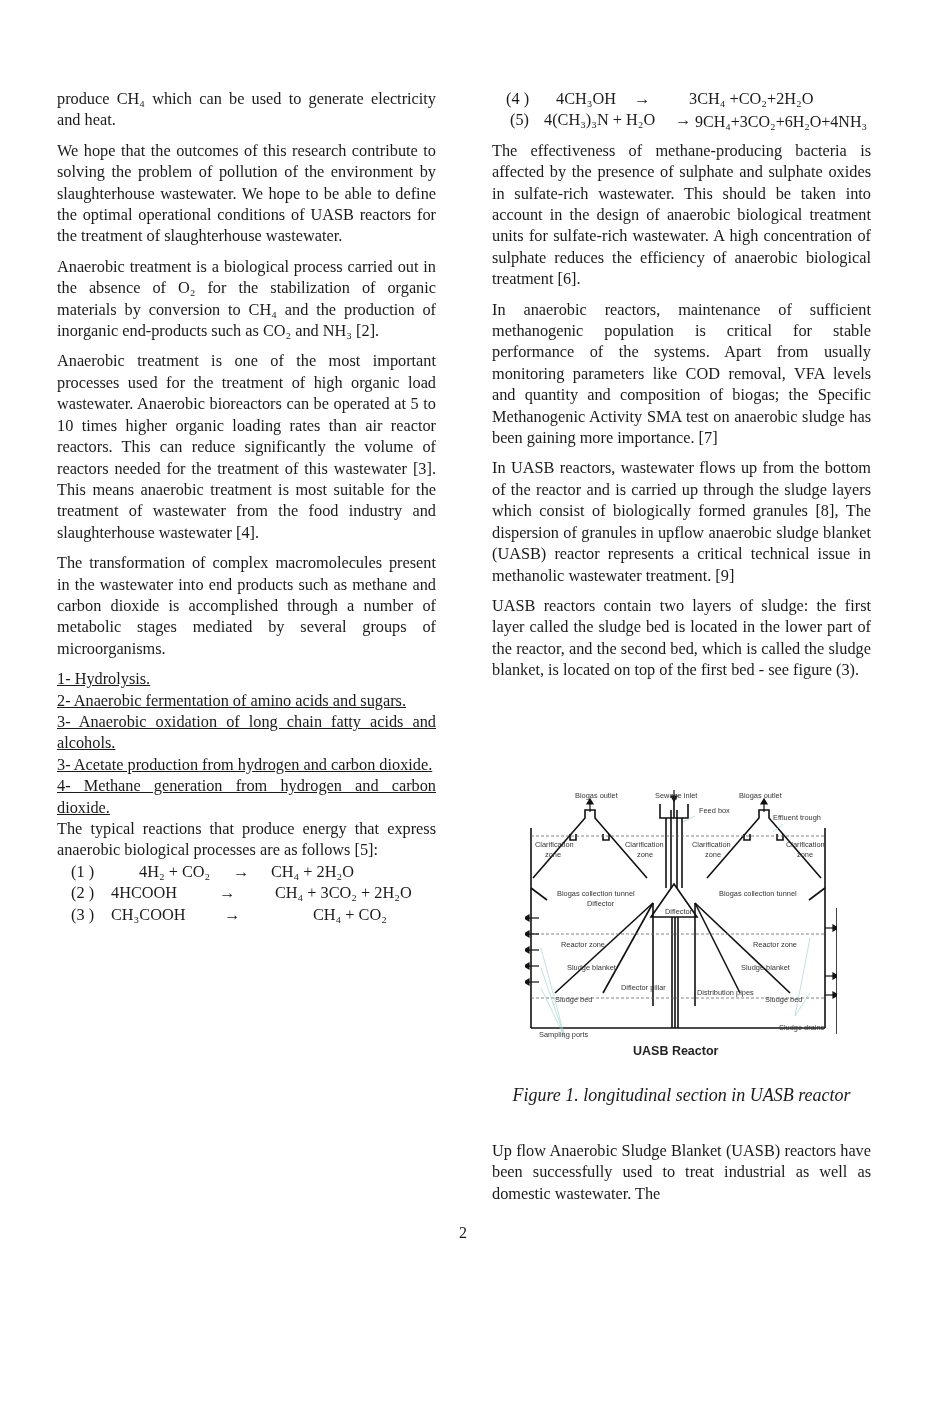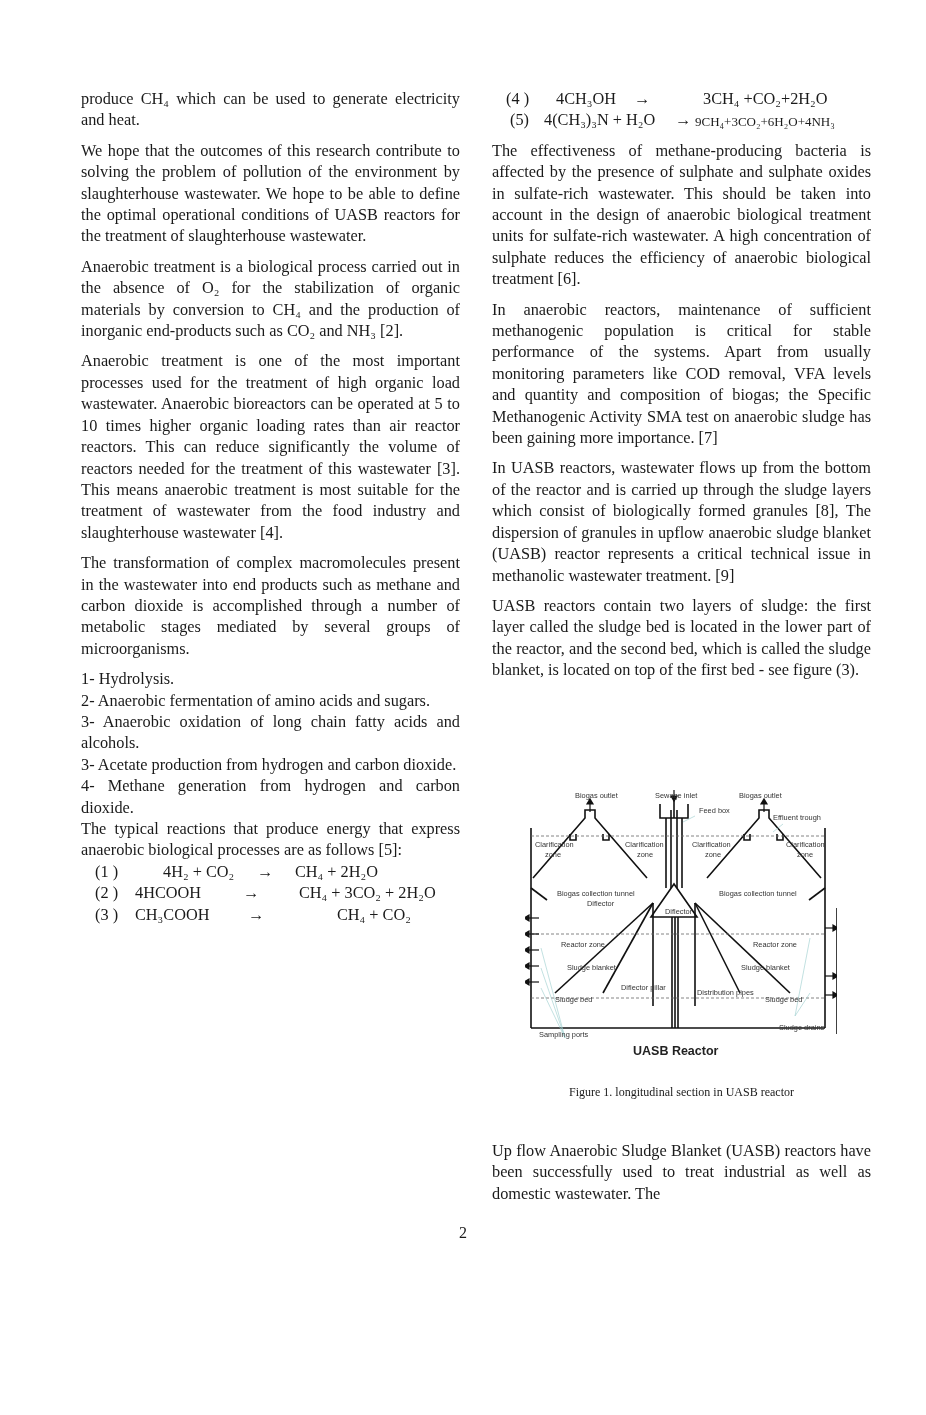--- a/index.html
+++ b/index.html
@@ -1,29 +1,29 @@
 <!DOCTYPE html>
 <html><head>
 <meta charset="utf-8">
 <style>
   html, body { margin:0; padding:0; background:#ffffff; }
   body { width:926px; height:1415px; position:relative; overflow:hidden;
          font-family:"Liberation Serif", "DejaVu Serif", serif; color:#1a1a1a; }
   .col { position:absolute; top:88px; width:379px; font-size:16.3px; line-height:21.4px; }
-  .col.left { left:57px;margin-left:24px; }
+  .col.left { left:57px; }
   .col.right { left:492px; }
   .para { text-align:justify; margin:0 0 9px 0; }
-  .list-item { text-align:justify; margin:0; }
+  .list-item { text-align:justify; margin:0;text-decoration:underline; }
   .eq { white-space:pre; margin:0; position:relative; height:21.4px; }
   .eq span { position:absolute; top:0; }
-  .small { font-size:13px; }
+  .small { font-size:16px; }
   .figure { position:absolute; left:525px; top:788px; width:312px; height:272px; }
   .figure svg { width:312px; height:272px; }
   .caption { position:absolute; left:492px; top:1085px; width:379px; text-align:center;
-             font-size:12px; }
+             font-size:18px;font-style:italic; }
   .pagenum { position:absolute; left:0; width:926px; top:1224px; text-align:center; font-size:16px; }
   .flabel { font-family:"Liberation Sans","DejaVu Sans",sans-serif; font-size:7.4px; fill:#333; }
   .ftitle { font-family:"Liberation Sans","DejaVu Sans",sans-serif; font-size:12.5px; font-weight:bold; fill:#222; }
 </style>
 </head>
 <body>
 
 <div class="col left">
   <p class="para">produce CH₄ which can be used to generate electricity and heat.</p>
   <p class="para">We hope that the outcomes of this research contribute to solving the problem of pollution of the environment by slaughterhouse wastewater. We hope to be able to define the optimal operational conditions of UASB reactors for the treatment of slaughterhouse wastewater.</p>
@@ -59,21 +59,21 @@
     </div>
   </div>
 </div>
 
 <div class="col right">
   <div>
     <div class="eq">
       <span style="left:14px">(4 )</span>
       <span style="left:64px">4CH₃OH</span>
       <span style="left:142px">→</span>
-      <span style="left:211px">3CH₄ +CO₂+2H₂O</span>
+      <span style="left:197px">3CH₄ +CO₂+2H₂O</span>
     </div>
     <div class="eq" style="margin-bottom:9px">
       <span style="left:18px">(5)</span>
       <span style="left:52px">4(CH₃)₃N + H₂O</span>
       <span style="left:183px">→</span>
       <span class="small" style="left:203px; top:2px">9CH₄+3CO₂+6H₂O+4NH₃</span>
     </div>
   </div>
   <p class="para">The effectiveness of methane-producing bacteria is affected by the presence of sulphate and sulphate oxides in sulfate-rich wastewater. This should be taken into account in the design of anaerobic biological treatment units for sulfate-rich wastewater. A high concentration of sulphate reduces the efficiency of anaerobic biological treatment [6].</p>
   <p class="para">In anaerobic reactors, maintenance of sufficient methanogenic population is critical for stable performance of the systems. Apart from usually monitoring parameters like COD removal, VFA levels and quantity and composition of biogas; the Specific Methanogenic Activity SMA test on anaerobic sludge has been gaining more importance. [7]</p>

